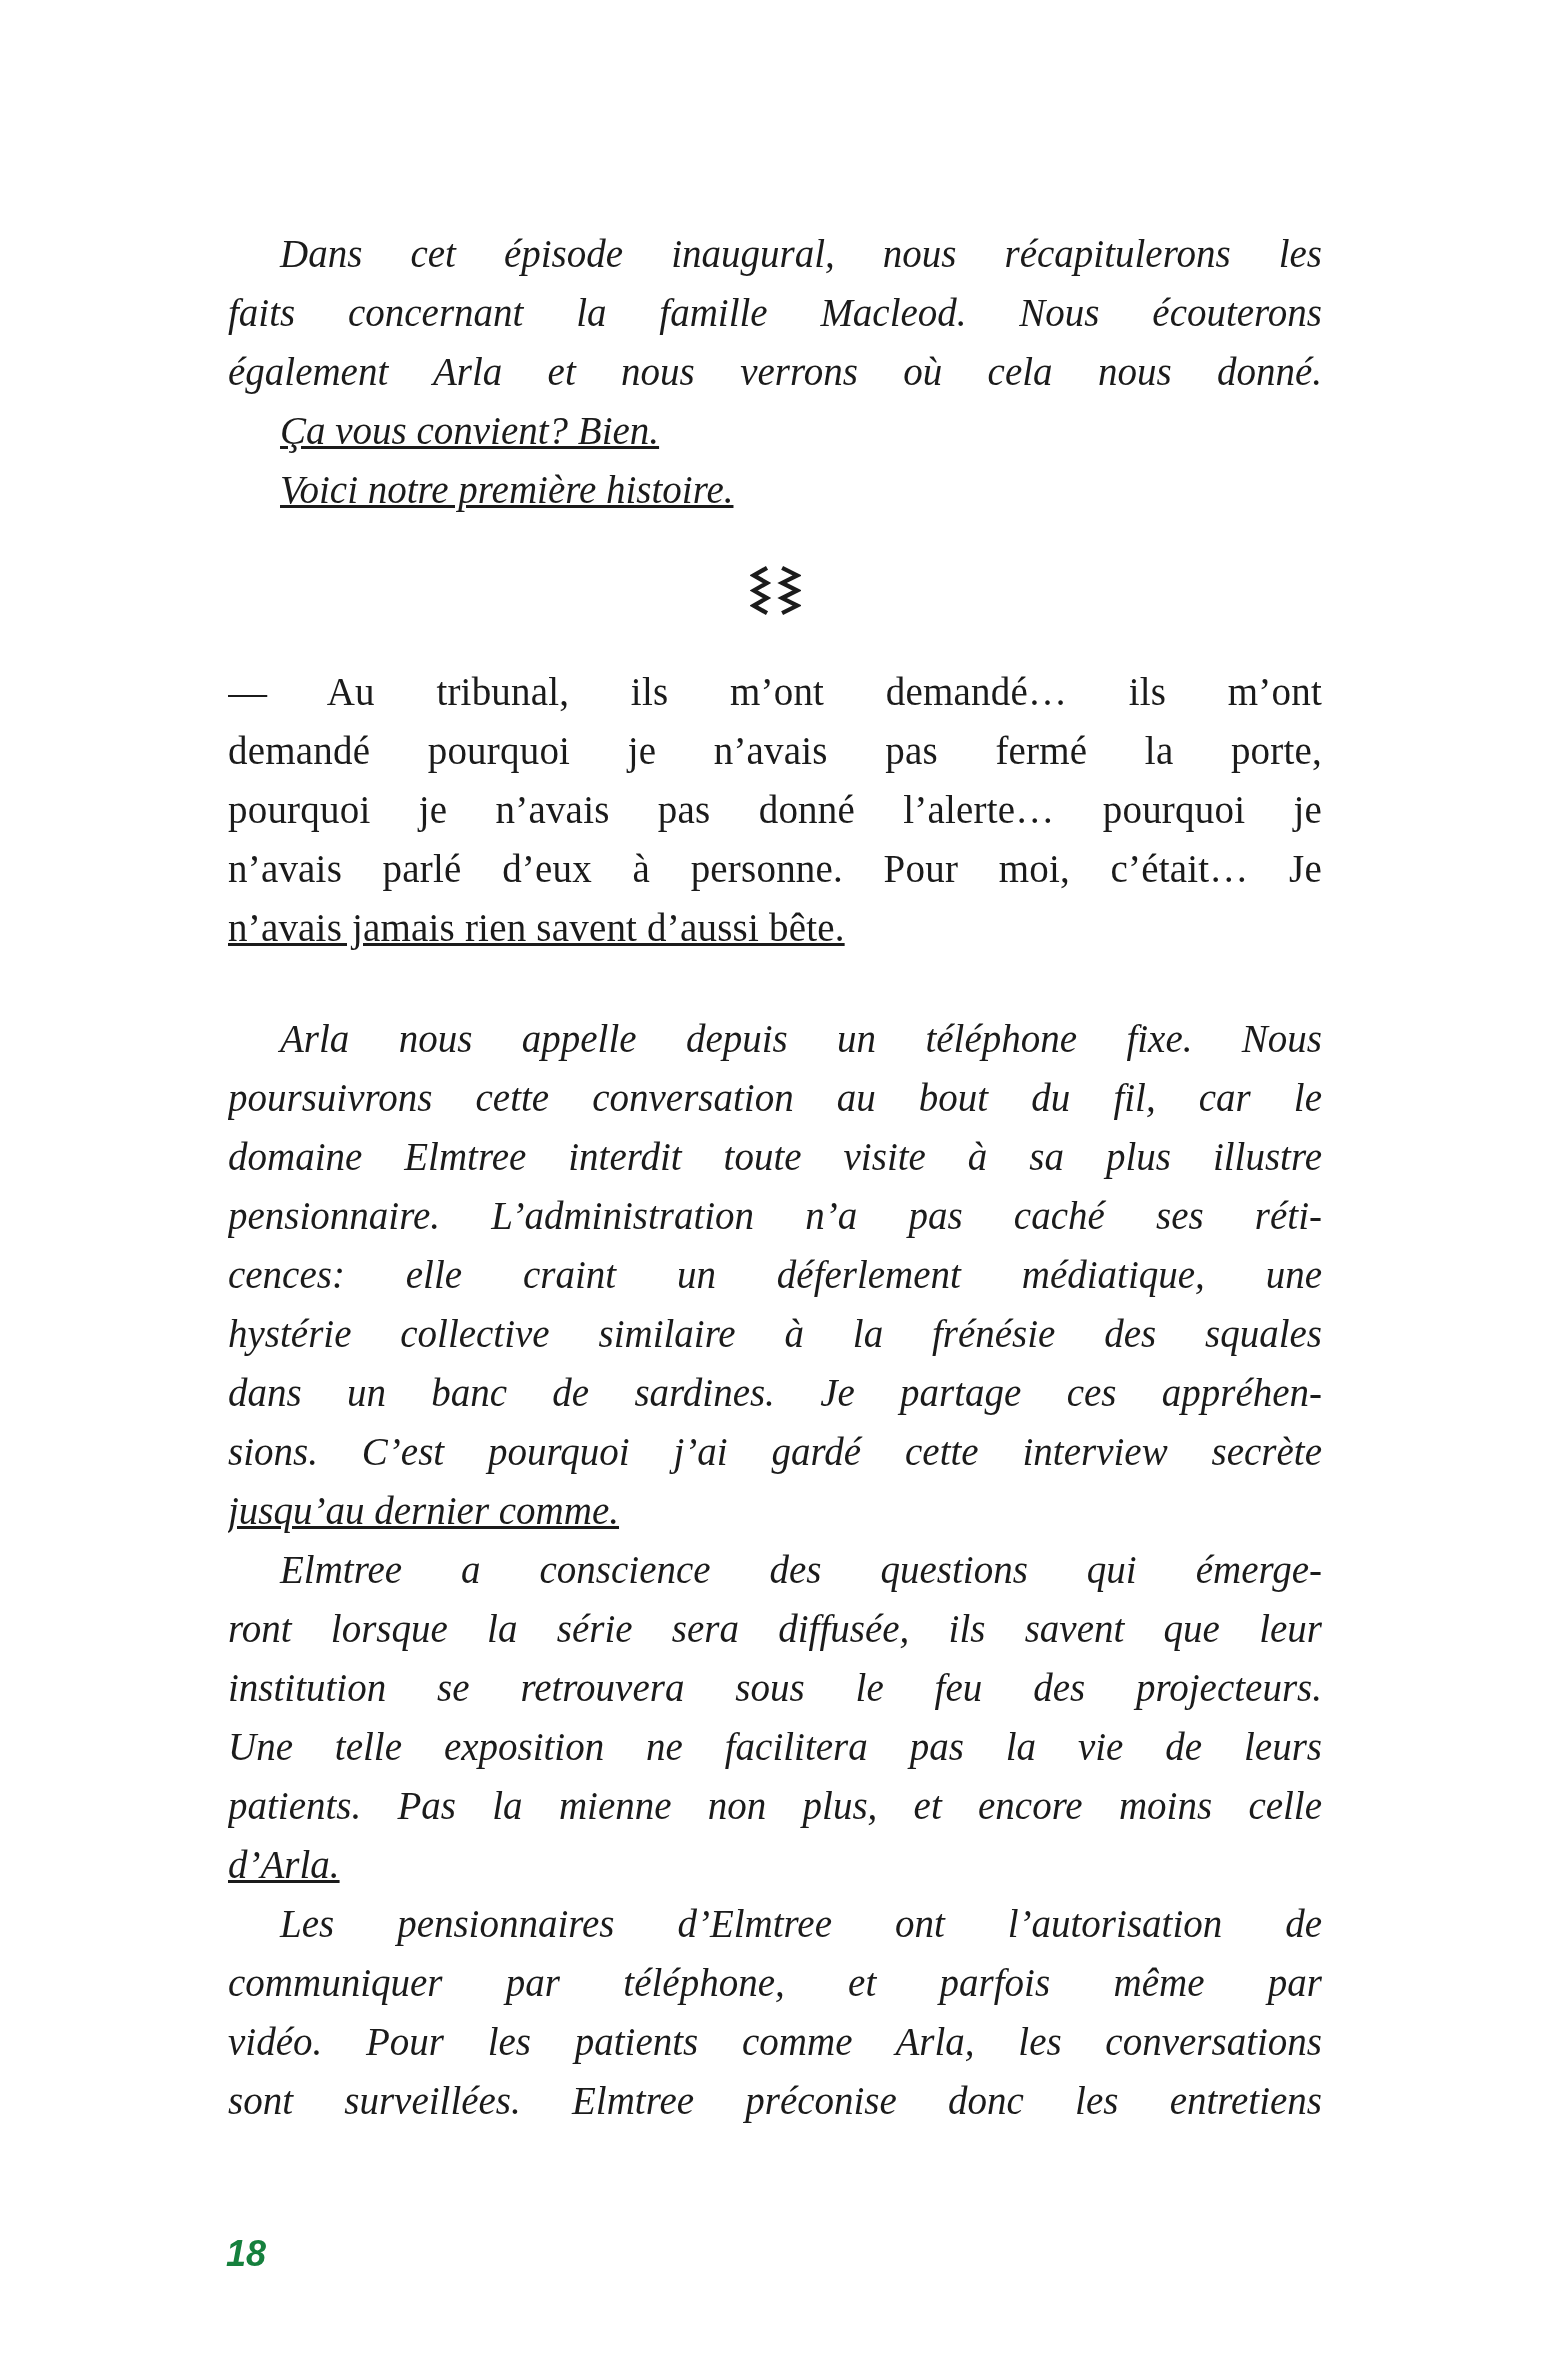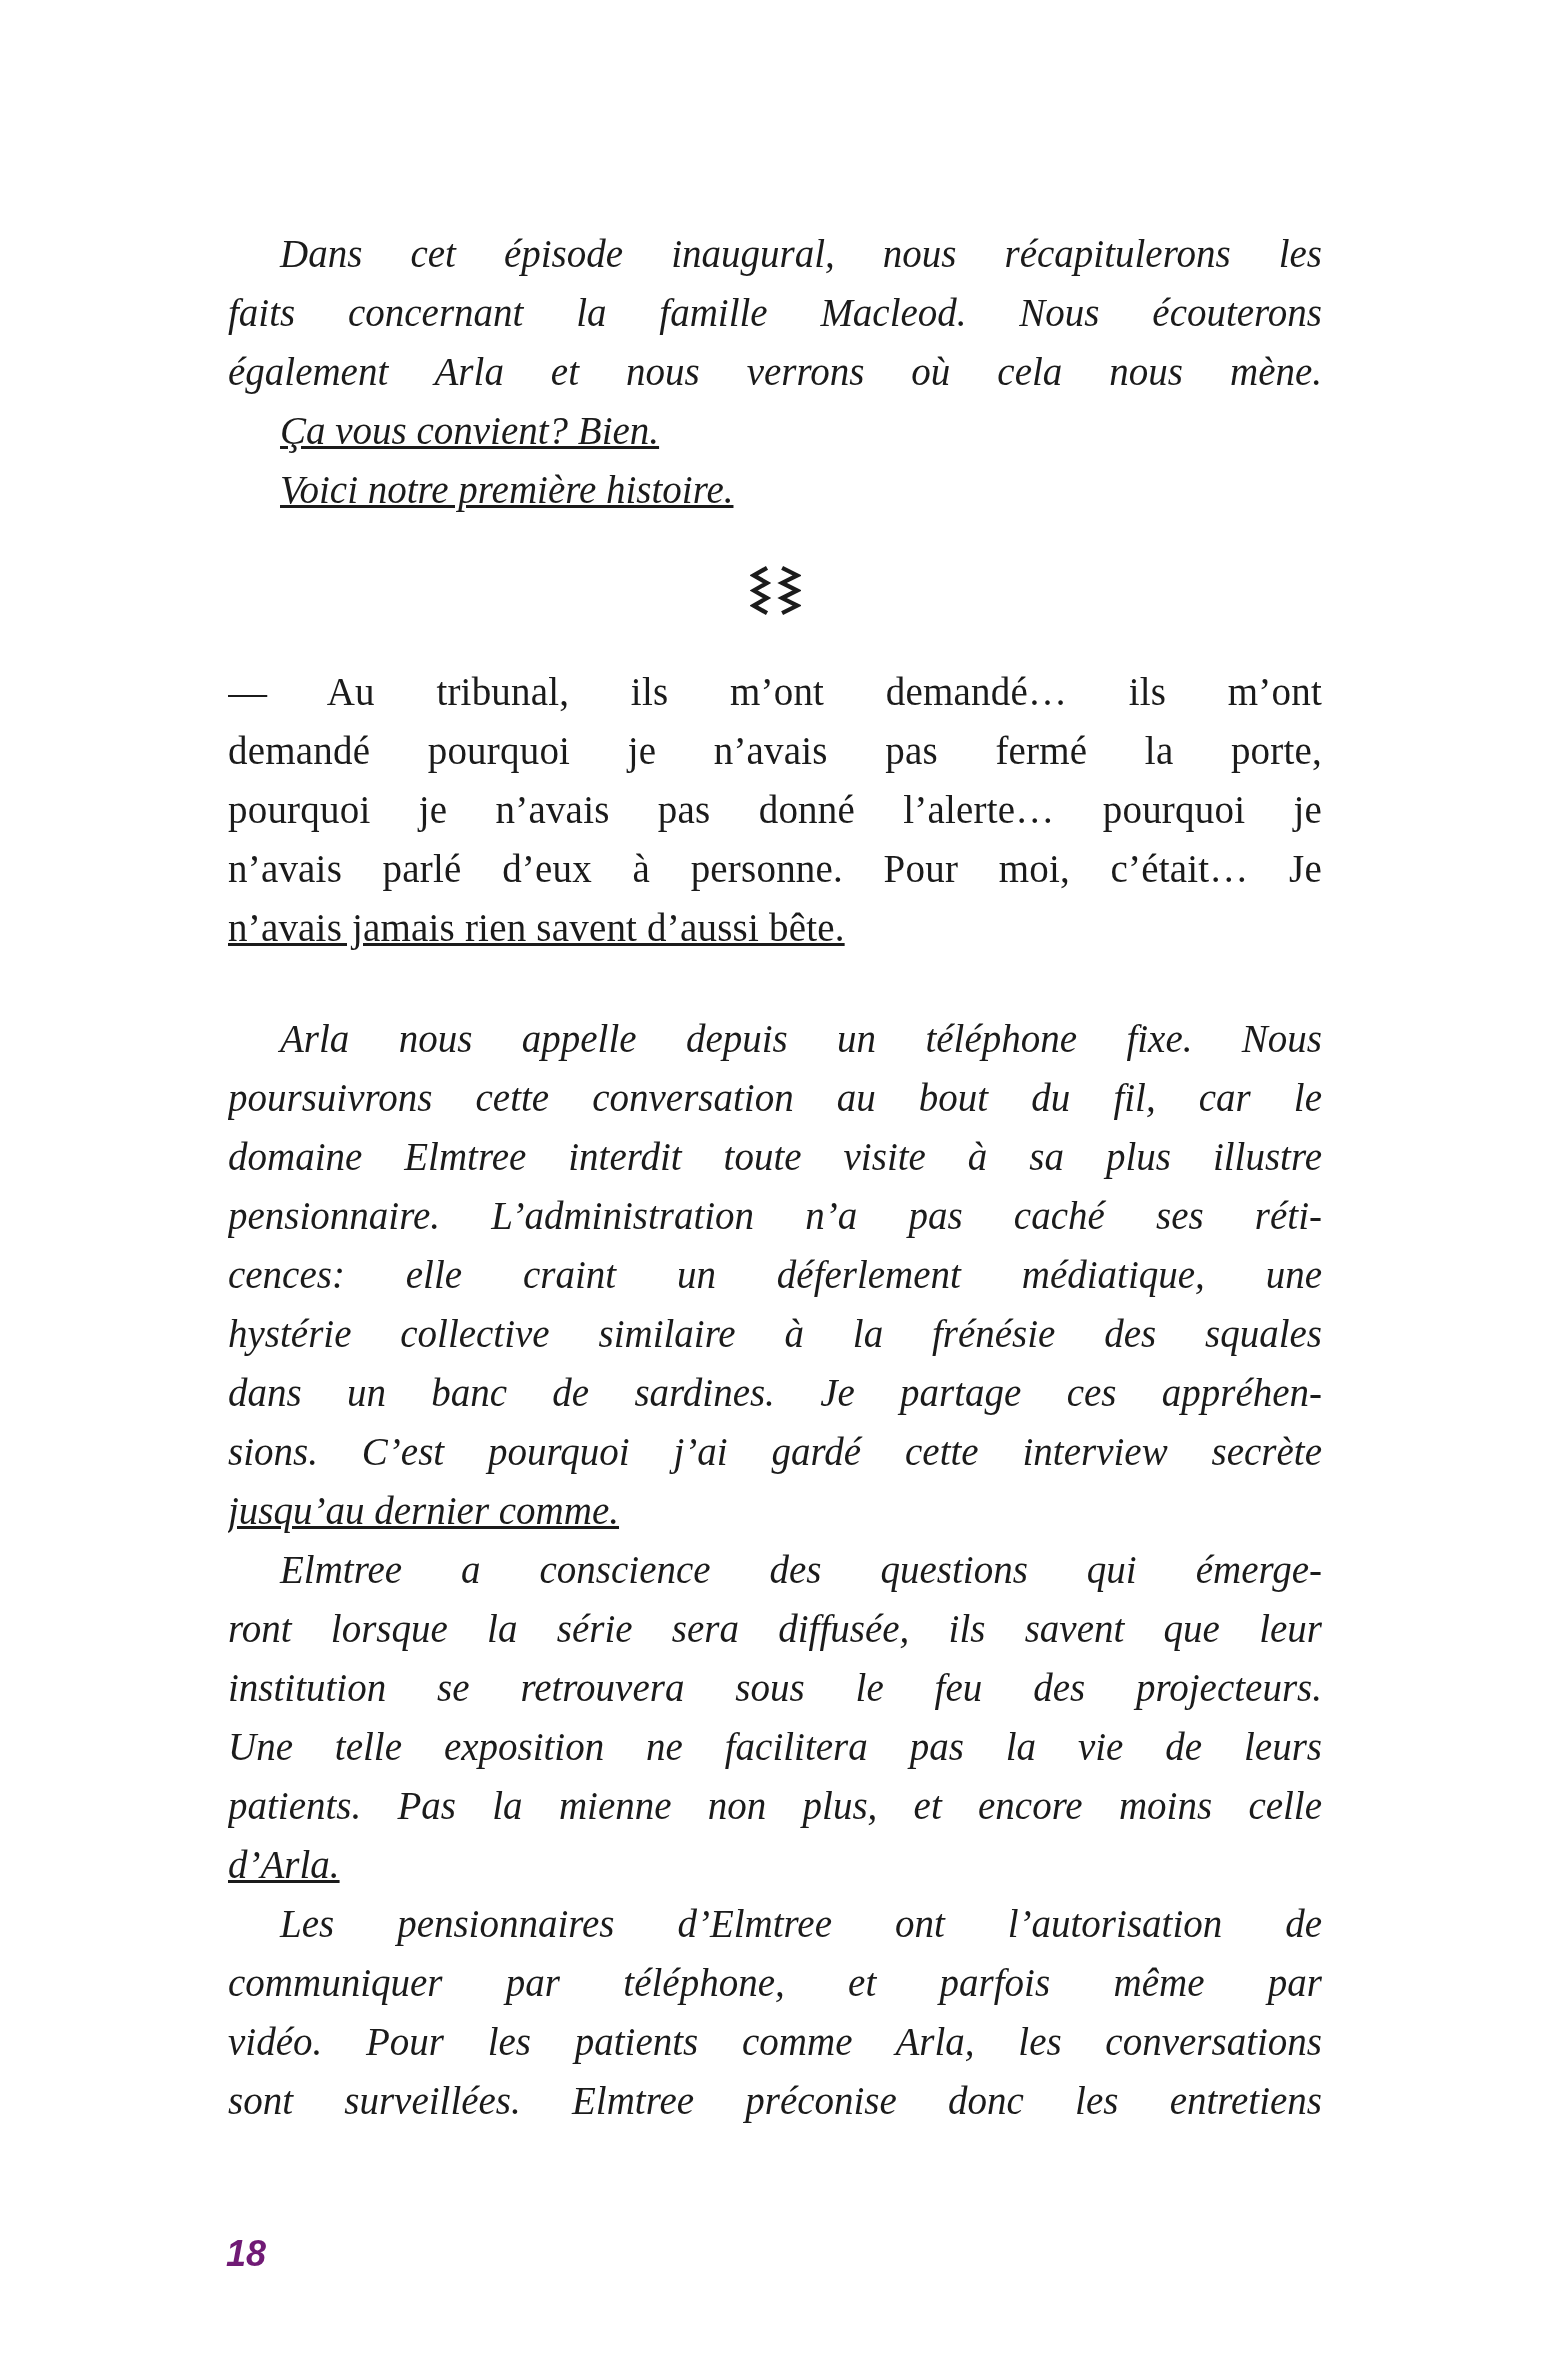--- a/index.html
+++ b/index.html
@@ -40,33 +40,33 @@
   }
   .spacer { height: 52px; }
   .folio {
     position: absolute;
     left: 226px;
     top: 2233px;
     font-family: "Liberation Sans", sans-serif;
     font-style: italic;
     font-weight: bold;
     font-size: 36px;
-    color: #701a75;
+    color: #15803d;
   }
 </style>
 </head>
 <body>
 
 <div class="page">
   <div class="textblock">
 
     <div class="sec-italic">
         <div class="line indent">Dans cet épisode inaugural, nous récapitulerons les</div>
         <div class="line">faits concernant la famille Macleod. Nous écouterons</div>
-        <div class="line">également Arla et nous verrons où cela nous mène.</div>
+        <div class="line">également Arla et nous verrons où cela nous donné.</div>
         <div class="line indent last">Ça vous convient? Bien.</div>
         <div class="line indent last">Voici notre première histoire.</div>
       </div>
 
     <div class="ornament-row">
       <svg width="51" height="53" viewBox="0 0 54 56" aria-hidden="true">
         <polyline points="18,4 4,12 18,20 4,28 18,36 4,44 18,52" fill="none" stroke="#1b1b1b" stroke-width="4.5" stroke-linejoin="miter"></polyline>
         <polyline points="34,4 50,12 34,20 50,28 34,36 50,44 34,52" fill="none" stroke="#1b1b1b" stroke-width="4.5" stroke-linejoin="miter"></polyline>
       </svg>
     </div>

